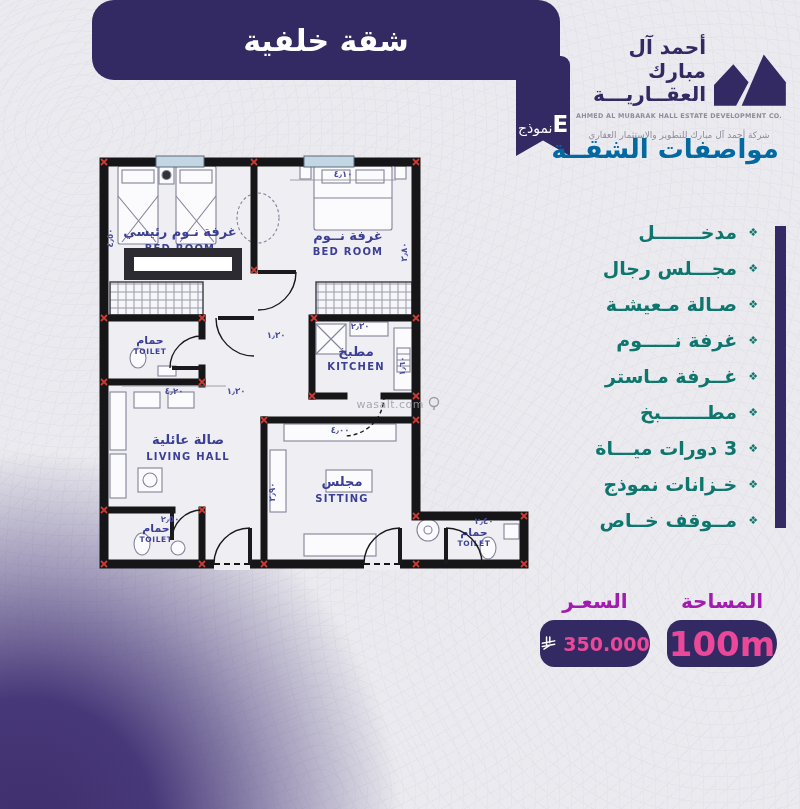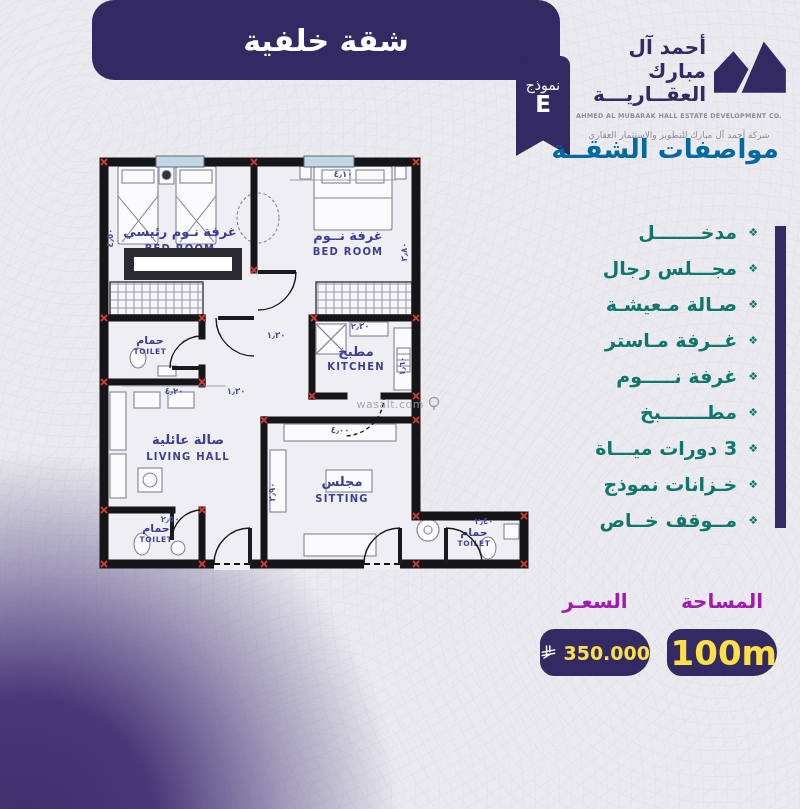--- a/index.html
+++ b/index.html
@@ -14,50 +14,50 @@
   .purple-glow{position:absolute;left:-70px;bottom:-80px;width:480px;height:440px;pointer-events:none;
     background:radial-gradient(circle at 20% 86%, #3e2e6e 0%, #473879 24%, rgba(71,56,121,.45) 48%, rgba(71,56,121,0) 70%);}
 
   
   .banner{position:absolute;left:92px;top:0;width:468px;height:80px;background:#332a63;
     border-radius:22px;display:flex;align-items:center;justify-content:center;}
   .banner span{color:#fff;font-size:30px;font-weight:bold;}
 
   
   .logo{position:absolute;right:10px;top:36px;width:222px;text-align:right;}
-  .logo-top{display:flex;justify-content:flex-end;align-items:flex-start;gap:8px;}
+  .logo-top{display:flex;justify-content:flex-end;align-items:flex-end;gap:8px;}
   .logo-name{color:#332a63;font-weight:bold;font-size:20px;line-height:1.18;text-align:right;}
   .logo-mark{width:76px;height:58px;flex:0 0 auto;}
   .logo-sub-en{margin-top:5px;font-size:6.4px;letter-spacing:.25px;color:#8f8c9d;font-weight:bold;text-align:center;}
   .logo-sub-ar{margin-top:10px;font-size:9px;color:#8f8c9d;text-align:center;}
 
   
   .ribbon{position:absolute;right:230px;top:56px;width:54px;}
   .ribbon-body{height:80px;background:#332a63;border-radius:9px 9px 0 0;color:#fff;
-    display:flex;flex-direction:column;align-items:center;justify-content:center;gap:0;}
+    display:flex;flex-direction:row;align-items:flex-end;justify-content:center;gap:0;}
   .ribbon-label{font-size:14px;}
   .ribbon-value{font-size:23px;font-weight:bold;line-height:1;}
   .ribbon-tail{height:20px;background:#332a63;clip-path:polygon(0 0,100% 0,100% 100%,50% 22%,0 100%);}
 
   
   .specs-heading{position:absolute;right:10px;top:134px;width:250px;direction:rtl;text-align:center;
     color:#0369a1;font-size:26px;font-weight:800;}
   .specs{position:absolute;top:214px;right:42px;width:215px;direction:rtl;}
   .spec-item{display:flex;align-items:center;gap:11px;height:36px;color:#0f766e;font-size:19px;font-weight:bold;}
   .spec-item .bullet{font-size:11px;line-height:1;}
   .spec-item .bullet::before{content:"\2756";}
   .specs-bar{position:absolute;right:14px;top:226px;width:11px;height:302px;background:#332a63;}
 
   
   .stat{position:absolute;width:110px;text-align:center;}
   .stat-area{left:667px;top:589px;}
   .stat-price{left:540px;top:589px;}
   .stat-label{color:#a21caf;font-size:20px;font-weight:bold;direction:rtl;}
-  .stat-pill{margin-top:16px;height:47px;background:#332a63;color:#fde047;
-    border-radius:16px 26px 26px 16px;display:flex;align-items:center;justify-content:flex-end;gap:6px;}
+  .stat-pill{margin-top:7px;height:47px;background:#332a63;color:#ec4899;
+    border-radius:16px 26px 26px 16px;display:flex;align-items:center;justify-content:center;gap:6px;}
   .stat-pill .big{font-size:34px;font-weight:bold;}
   .stat-pill .num{font-size:19px;font-weight:bold;}
   .riyal{width:17px;height:17px;}
 
   
   .plan{position:absolute;left:98px;top:152px;width:436px;height:440px;}
   .plan text{font-family:"DejaVu Sans","Liberation Sans",sans-serif;}
   .lbl-ar{fill:#3c3f96;font-size:13px;font-weight:bold;}
   .lbl-en{fill:#3c3f96;font-size:10px;font-weight:bold;letter-spacing:1.2px;}
   .lbl-ar-s{fill:#3c3f96;font-size:11px;font-weight:bold;}
@@ -109,25 +109,25 @@
     <div class="spec-item">
         <span class="bullet"></span>
         <span>مجـــلس رجال</span>
       </div>
     <div class="spec-item">
         <span class="bullet"></span>
         <span>صـالة مـعيشـة</span>
       </div>
     <div class="spec-item">
         <span class="bullet"></span>
+        <span>غرفة نـــــوم</span>
+      </div>
+    <div class="spec-item">
+        <span class="bullet"></span>
         <span>غــرفة مـاستر</span>
-      </div>
-    <div class="spec-item">
-        <span class="bullet"></span>
-        <span>غرفة نـــــوم</span>
       </div>
     <div class="spec-item">
         <span class="bullet"></span>
         <span>مطـــــــبخ</span>
       </div>
     <div class="spec-item">
         <span class="bullet"></span>
         <span>3 دورات ميـــاة</span>
       </div>
     <div class="spec-item">

